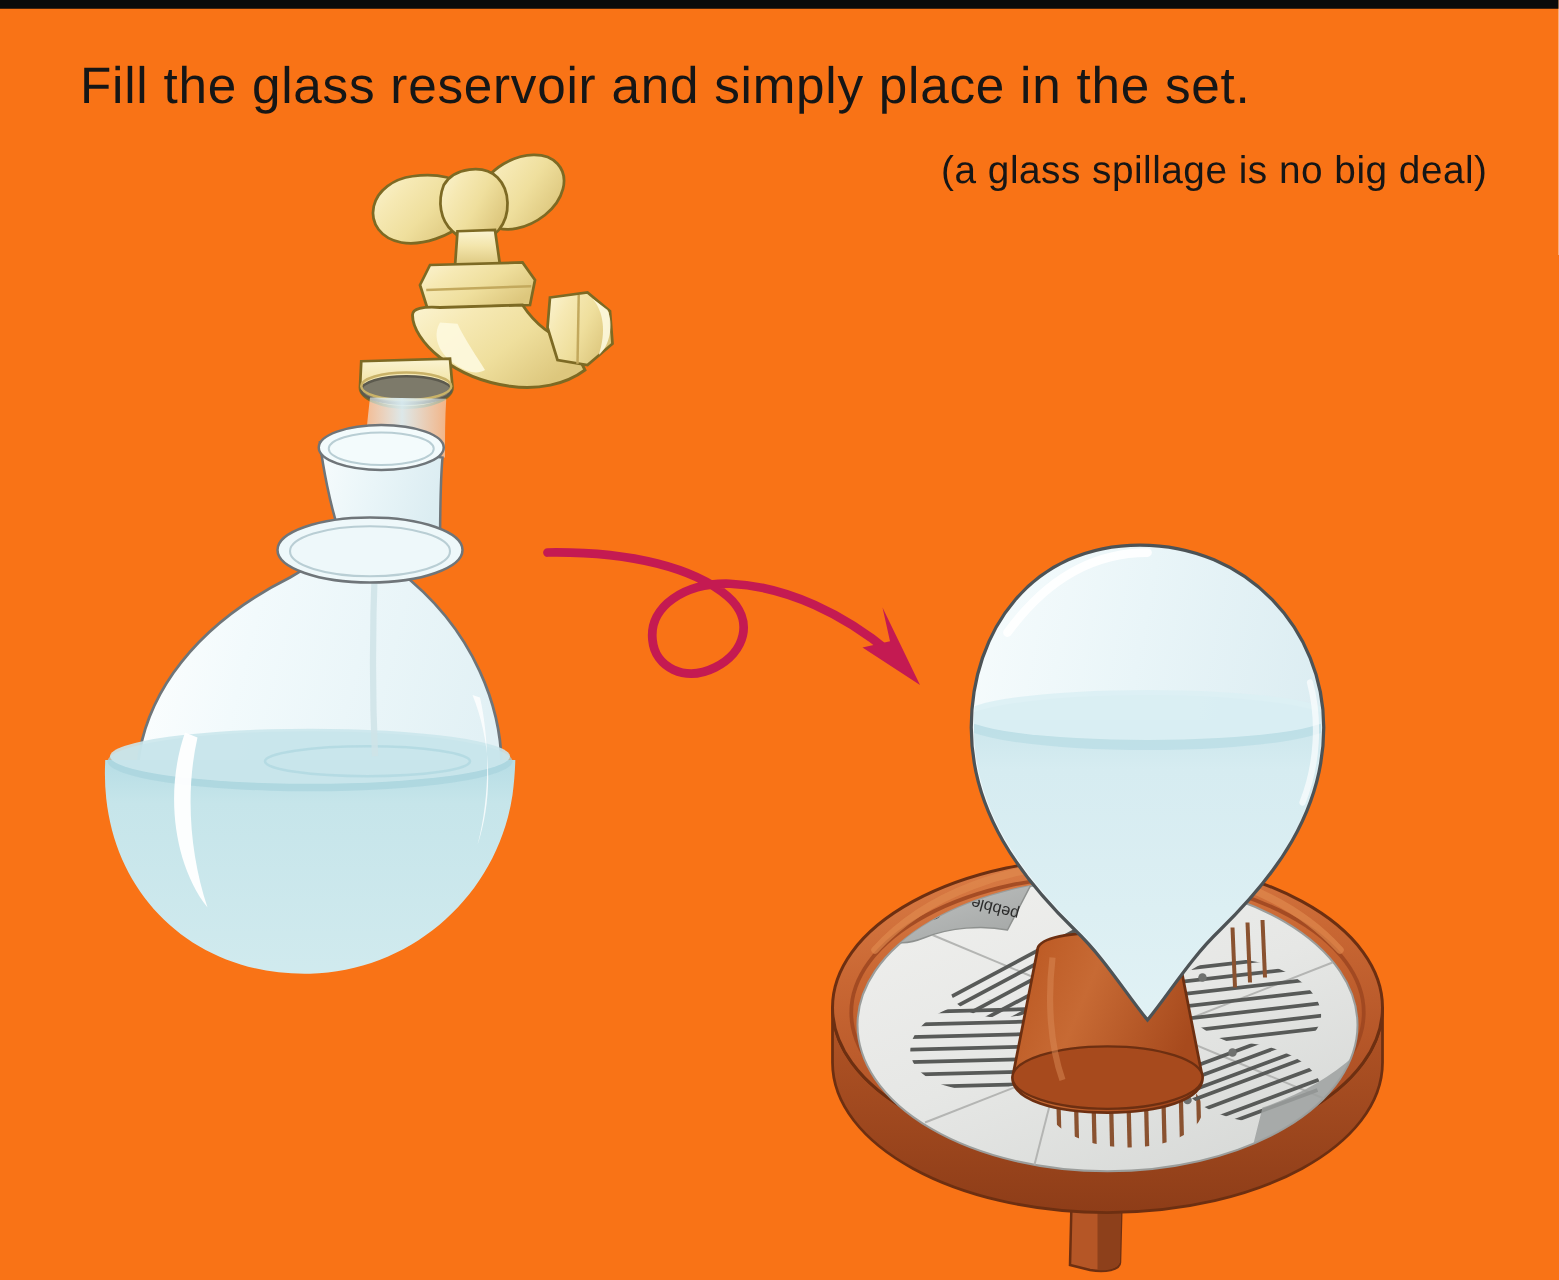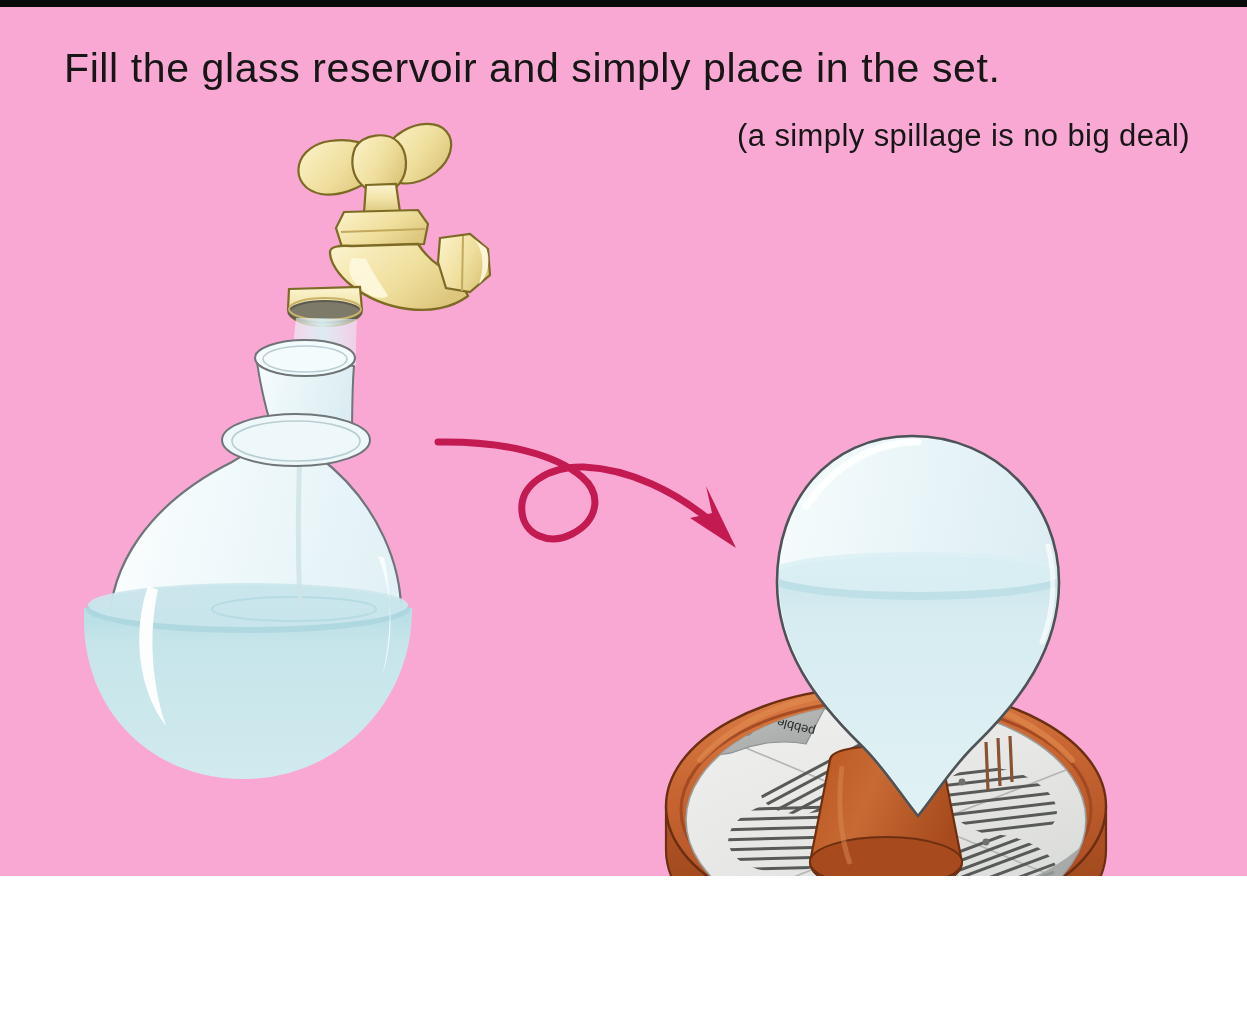--- a/index.html
+++ b/index.html
@@ -4,22 +4,22 @@
 <title>Fill the glass reservoir</title>
 <style>
   html,body{margin:0;padding:0;background:#ffffff;}
   body{
     font-family:"Liberation Sans","DejaVu Sans",sans-serif;
     -webkit-font-smoothing:antialiased;
   }
   #page{
     position:relative;
     width:1247px;
-    height:876px;
-    background:#f9a8d4;
+    height:1024px;
+    background:#f97316;
     overflow:hidden;
   }
   #topbar{
     position:absolute;left:0;top:0;width:1247px;height:7px;
     background:#0a0a0a;
   }
   
   #headline{
     position:absolute;
     left:64px; top:47px;
@@ -51,21 +51,21 @@
 </style>
 </head>
 <body>
 
 <div id="page">
 
   <div id="topbar"></div>
 
   <div id="headline" class="nosel">Fill the glass reservoir and simply place in the set.</div>
 
-  <div id="subhead" class="nosel">(a simply spillage is no big deal)</div>
+  <div id="subhead" class="nosel">(a glass spillage is no big deal)</div>
 
   <svg id="art" viewBox="0 0 1247 1024" xmlns="http://www.w3.org/2000/svg">
     <defs>
 
       <linearGradient id="gGlassA" x1="0" y1="0" x2="1" y2="0.3">
         <stop offset="0" stop-color="#ffffff"></stop>
         <stop offset="0.35" stop-color="#f2fafc"></stop>
         <stop offset="1" stop-color="#e2f1f5"></stop>
       </linearGradient>
       <linearGradient id="gWaterA" x1="0" y1="0" x2="0" y2="1">

